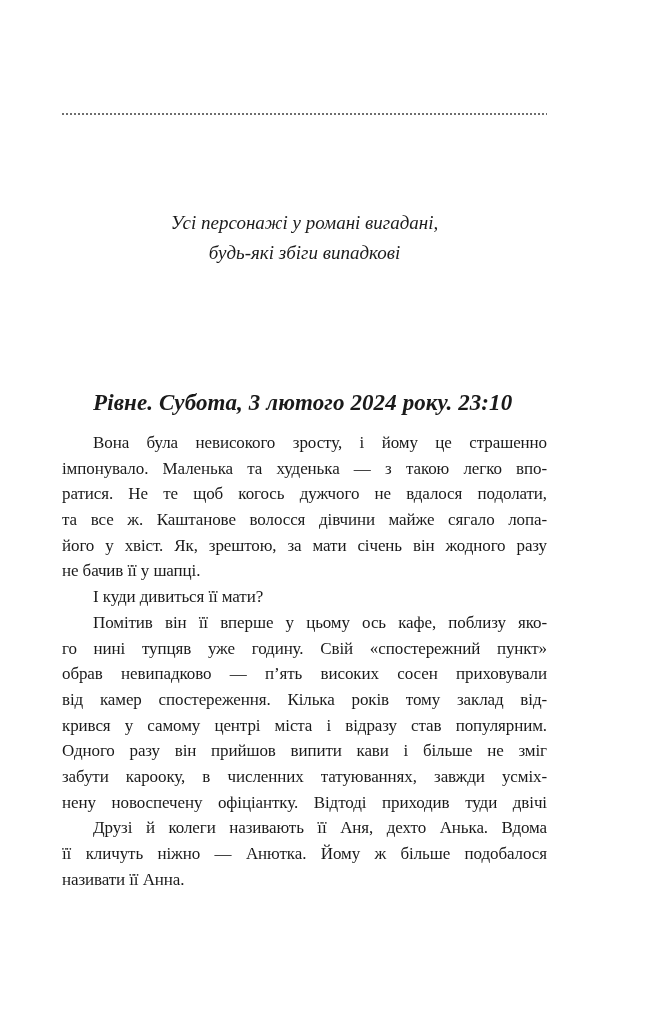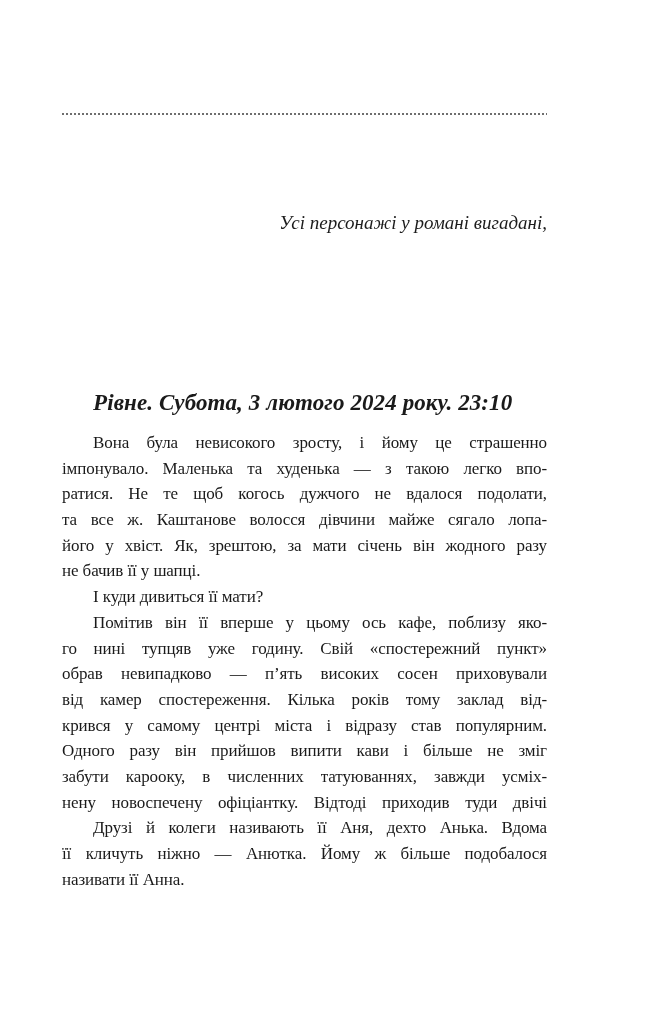--- a/index.html
+++ b/index.html
@@ -23,21 +23,21 @@
     top: 113px;
     width: 485px;
     height: 2px;
     background: repeating-linear-gradient(90deg, #6e6e6e 0 2px, transparent 2px 4px);
   }
   .epigraph {
     position: absolute;
     left: 62px;
     top: 208px;
     width: 485px;
-    text-align: right;
+    text-align: center;
     font-style: italic;
     font-size: 19px;
     line-height: 30px;
     color: #1c1c1c;
   }
   .heading {
     position: absolute;
     left: 62px;
     top: 390px;
     width: 485px;
@@ -72,20 +72,21 @@
 </style>
 </head>
 <body>
 
 <div class="page">
 
   <div class="rule"></div>
 
   <div class="epigraph">
     <div>Усі персонажі у романі вигадані,</div>
+    <div>будь-які збіги випадкові</div>
   </div>
 
   <div class="heading">Рівне. Субота, 3 лютого 2024 року. 23:10</div>
 
   <div class="body-text">
 
     <div>
       <div class="line first">Вона була невисокого зросту, і йому це страшенно</div>
       <div class="line">імпонувало. Маленька та худенька — з такою легко впо-</div>
       <div class="line">ратися. Не те щоб когось дужчого не вдалося подолати,</div>

